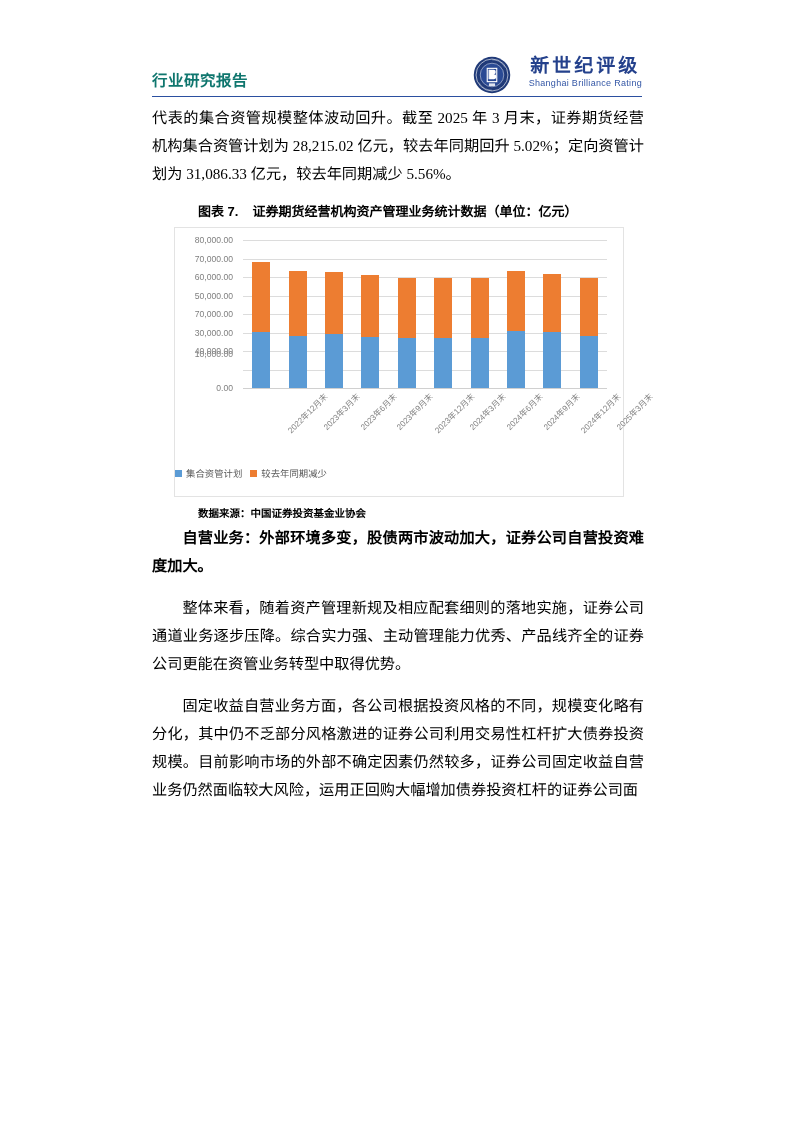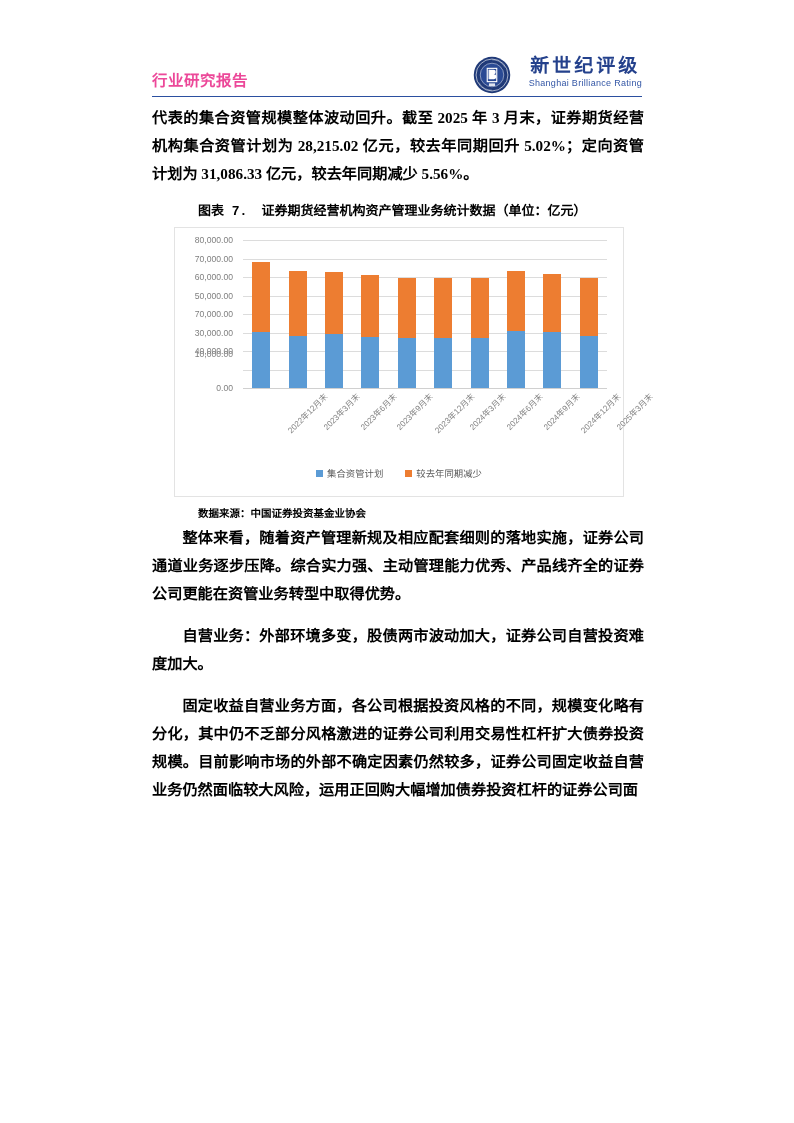--- a/index.html
+++ b/index.html
@@ -16,21 +16,21 @@
 
   .page { position:absolute; left:0; top:0; width:794px; height:1123px; }
 
   
   .header {
     position:absolute; left:152px; top:38px; width:490px; height:58px;
   }
   .header-title {
     position:absolute; left:0; bottom:6px;
     font-family:"Liberation Sans","DejaVu Sans",sans-serif;
-    font-size:15.5px; font-weight:700; color:#ec4899; letter-spacing:0.5px;
+    font-size:15.5px; font-weight:700; color:#0f766e; letter-spacing:0.5px;
   }
   .logo-wrap {
     position:absolute; right:0; bottom:2px;
     display:flex; align-items:flex-start; gap:18px;
   }
   .logo-seal { width:38px; height:38px; flex:0 0 38px; }
   .logo-text { display:flex; flex-direction:column; align-items:center; line-height:1; }
   .logo-cn {
     font-family:"Liberation Sans","DejaVu Sans",sans-serif;
     font-size:19px; font-weight:700; color:#24418c; letter-spacing:3px;
@@ -48,31 +48,30 @@
 
   
   .content { position:absolute; left:152px; top:104px; width:492px; }
   p.body {
     margin:0 0 14px 0;
     font-size:15.2px;
     line-height:28px;
     text-align:justify;
     text-justify:inter-ideograph;
     font-family:"Liberation Serif","DejaVu Serif", serif;
-    font-weight:bold;
   }
   p.indent { text-indent:2em; }
   p.bold { font-weight:700; }
 
   
   .figure { margin:6px 0 4px 0; }
   .fig-title {
     font-size:13px; font-weight:700; line-height:20px;
     margin:0 0 5px 46px;
-    font-family:Liberation Mono, monospace;
+    font-family:Liberation Sans, sans-serif;
   }
   .fig-title .num { margin-right:14px; }
 
   .chart-box {
     position:relative;
     margin-left:22px;
     width:450px; height:270px;
     background:#ffffff;
     border:1px solid #e3e3e3;
   }
@@ -113,21 +112,21 @@
     font-family:"Liberation Sans","DejaVu Sans",sans-serif;
     font-size:8.2px; color:#808080;
     white-space:nowrap;
     transform-origin: right top;
     transform: rotate(-45deg);
     text-align:right;
   }
 
   .legend {
     position:absolute; left:0; right:0; bottom:16px;
-    display:flex; justify-content:center; gap:22px; align-items:center;
+    display:flex; justify-content:flex-start; gap:8px; align-items:center;
   }
   .legend-item { display:flex; align-items:center; gap:4px; }
   .legend-swatch { width:7px; height:7px; display:inline-block; }
   .legend-label {
     font-family:"Liberation Sans","DejaVu Sans",sans-serif;
     font-size:9.4px; color:#595959; white-space:nowrap;
   }
 
   .fig-source {
     margin:8px 0 0 46px;
@@ -262,18 +261,18 @@
             <div class="legend-item">
               <span class="legend-swatch" style="background: rgb(237, 125, 49);"></span>
               <span class="legend-label">较去年同期减少</span>
             </div>
           </div>
       </div>
 
       <div class="fig-source">数据来源：中国证券投资基金业协会</div>
     </div>
 
+    <p class="body indent bold">自营业务：外部环境多变，股债两市波动加大，证券公司自营投资难度加大。</p>
     <p class="body indent">整体来看，随着资产管理新规及相应配套细则的落地实施，证券公司通道业务逐步压降。综合实力强、主动管理能力优秀、产品线齐全的证券公司更能在资管业务转型中取得优势。</p>
-    <p class="body indent bold">自营业务：外部环境多变，股债两市波动加大，证券公司自营投资难度加大。</p>
     <p class="body indent">固定收益自营业务方面，各公司根据投资风格的不同，规模变化略有分化，其中仍不乏部分风格激进的证券公司利用交易性杠杆扩大债券投资规模。目前影响市场的外部不确定因素仍然较多，证券公司固定收益自营业务仍然面临较大风险，运用正回购大幅增加债券投资杠杆的证券公司面</p>
 
   </div>
 </div>
 
 </body></html>

